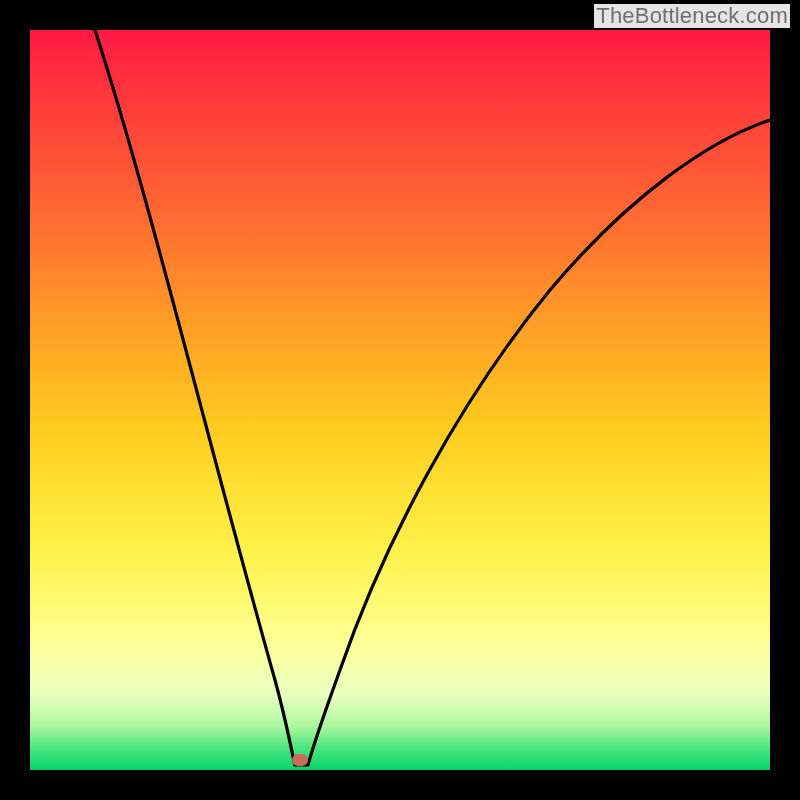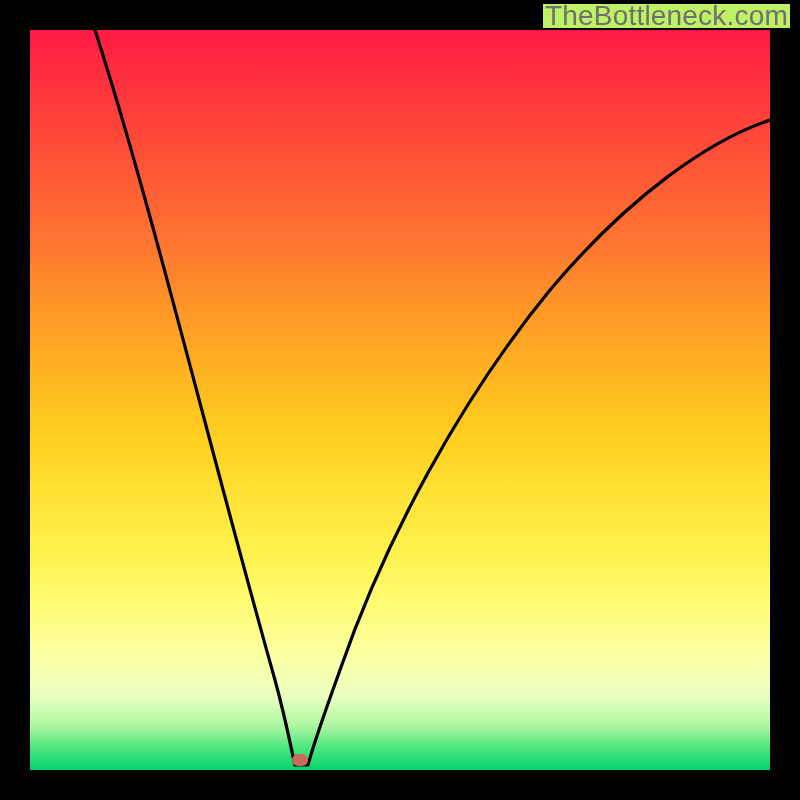--- a/index.html
+++ b/index.html
@@ -41,22 +41,22 @@
       #aef7a1 94%,
       #4de57e 97%,
       #07d36f 100%
     );
   }
   .watermark {
     position: absolute;
     top: 4px;
     right: 10px;
     color: #6f6f6f;
-    background: #bef264;
-    font-size: 28px;
+    background: #e5e5e5;
+    font-size: 22px;
     line-height: 24px;
     padding: 0 2px;
     letter-spacing: 0.2px;
     font-weight: 500;
   }
   svg.curve {
     position: absolute;
     left: 0;
     top: 0;
     width: 740px;

